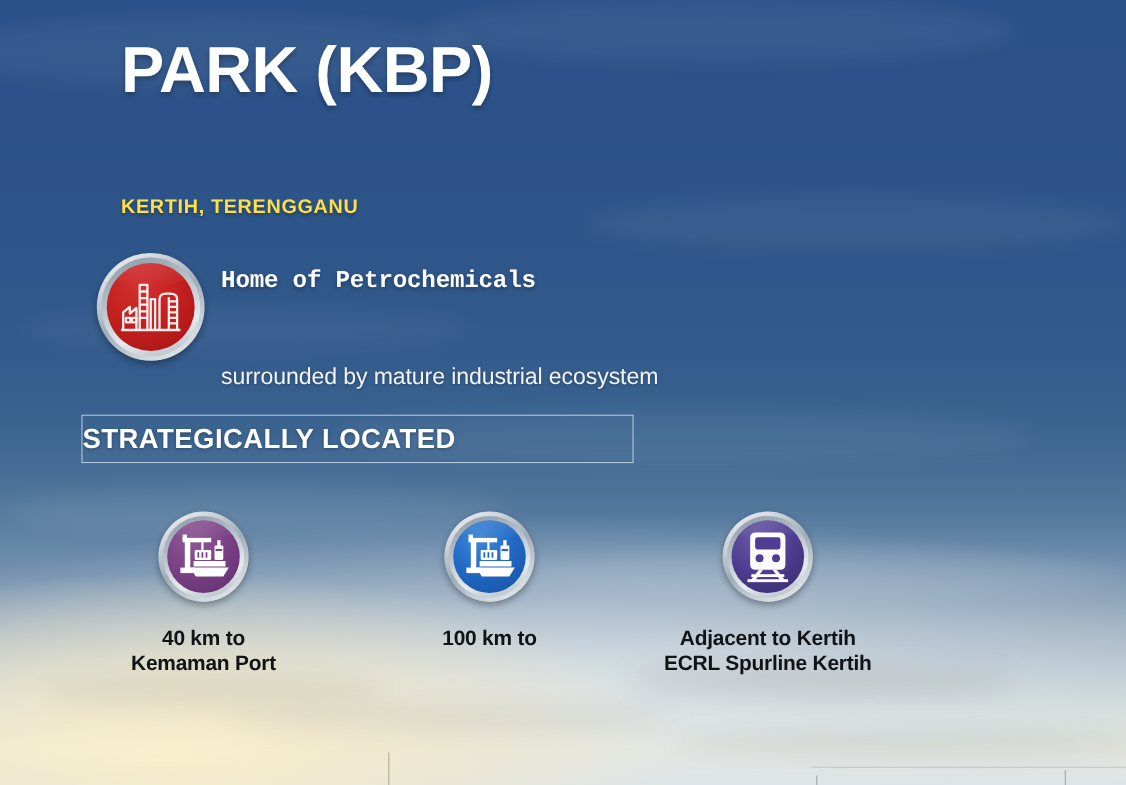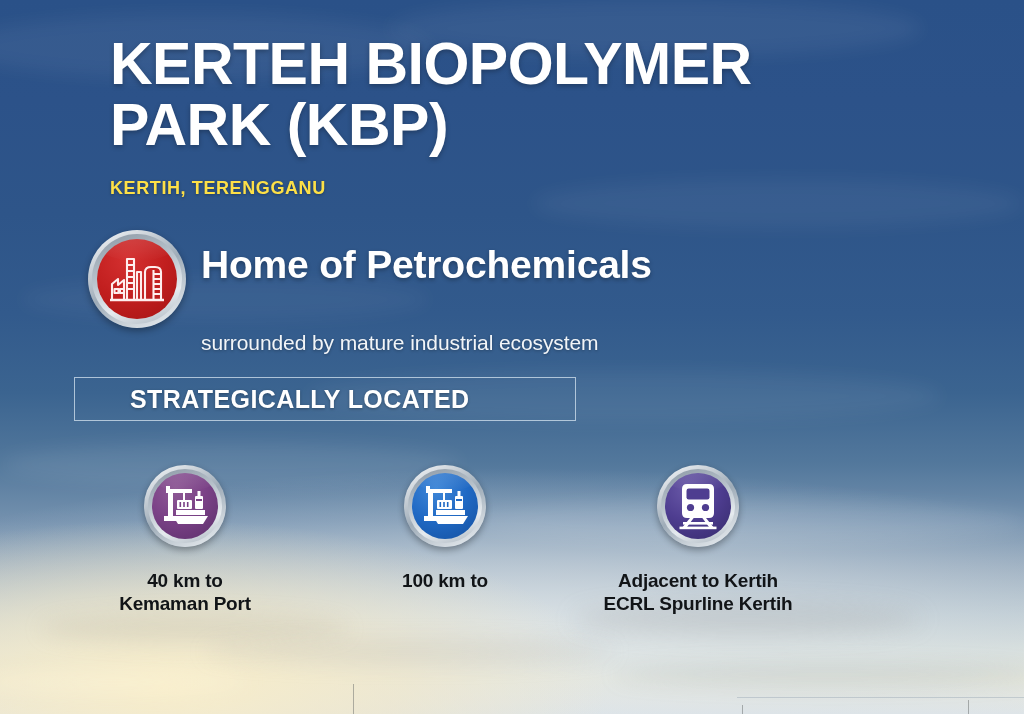--- a/index.html
+++ b/index.html
@@ -96,39 +96,40 @@
   }
   .badge svg { position:relative; z-index:2; }
 
   
   #logo-badge { left:88px; top:230px; width:98px; height:98px; }
   #logo-badge .ring2 { inset:4px; }
   #logo-badge .disc  { inset:9px; background:radial-gradient(circle at 38% 26%, #d43030 0%, #c21f1f 48%, #a51414 100%); }
 
   .tagline {
     position:absolute; left:201px; top:243px; color:#ffffff;
-    font-size:39px; font-weight:bold; letter-spacing:-0.2px;
+    font-size:22px; font-weight:bold; letter-spacing:-0.2px;
     text-shadow:0 2px 4px rgba(0,0,0,0.3);
+    font-family:Liberation Mono, monospace;
   }
   .tagline-sub {
     position:absolute; left:201px; top:285px; color:#f2f5f8;
     font-size:21px; font-weight:normal; letter-spacing:-0.1px;
     text-shadow:0 1px 3px rgba(0,0,0,0.3);
     margin-top:46px;
   }
 
   
   #strat-box {
     position:absolute; left:74px; top:377px; width:502px; height:44px;
     border:1px solid rgba(214,228,240,0.75);
     display:flex; align-items:center;
   }
   #strat-box span {
     color:#ffffff; font-size:25px; font-weight:bold; letter-spacing:0.4px;
-    margin-left:55px; text-shadow:0 1px 3px rgba(0,0,0,0.3);
+    text-shadow:0 1px 3px rgba(0,0,0,0.3);
   }
 
   
   .loc { position:absolute; width:230px; text-align:center; }
   #loc-0 { left:70px;  top:465px; }
   #loc-1 { left:330px; top:465px; }
   #loc-2 { left:583px; top:465px; }
 
   .loc .badge { position:relative; margin:0 auto; width:82px; height:82px; }
   .loc .badge .ring2 { inset:4px; }
@@ -163,21 +164,20 @@
     <div class="mast m1"></div>
       <div class="mast m2"></div>
       <div class="mast m3"></div>
     <div class="hline"></div>
   </div>
 </div>
 
 <div id="content">
 
   <div class="title">
-    <div>KERTEH BIOPOLYMER</div>
     <div>PARK (KBP)</div>
   </div>
   <div class="subtitle">KERTIH, TERENGGANU</div>
 
   <div class="badge" id="logo-badge">
     <div class="ring"></div>
     <div class="ring2"></div>
     <div class="disc">
       <svg width="60" height="54" viewBox="0 0 60 54">
         <g fill="none" stroke="#ffeeee" stroke-width="2.1" stroke-linejoin="round">

